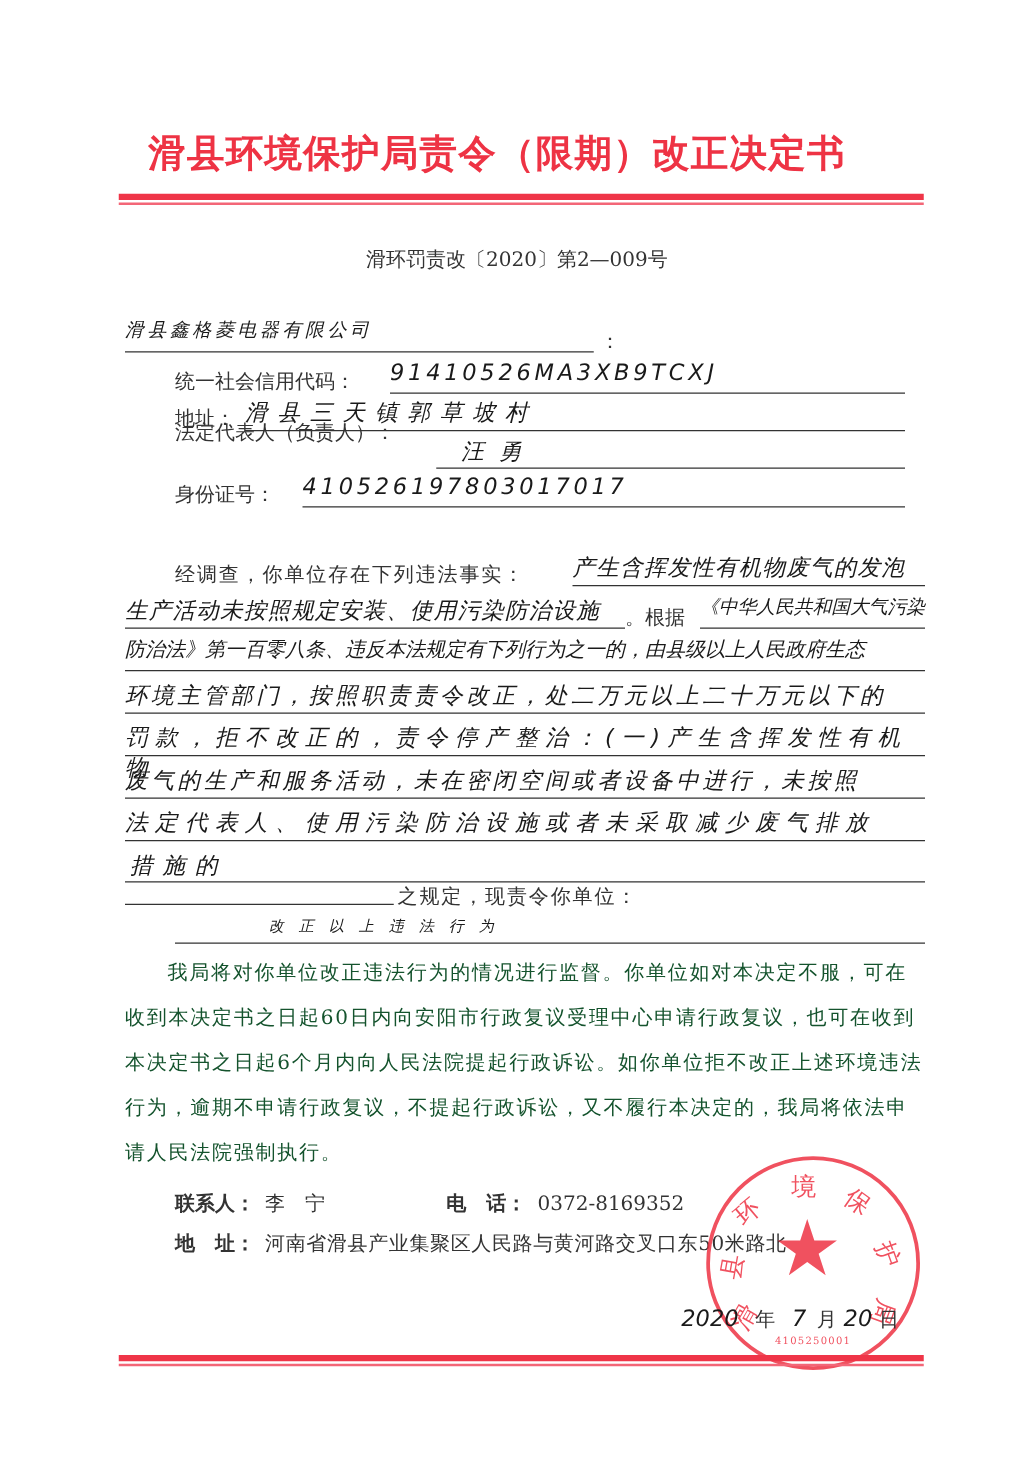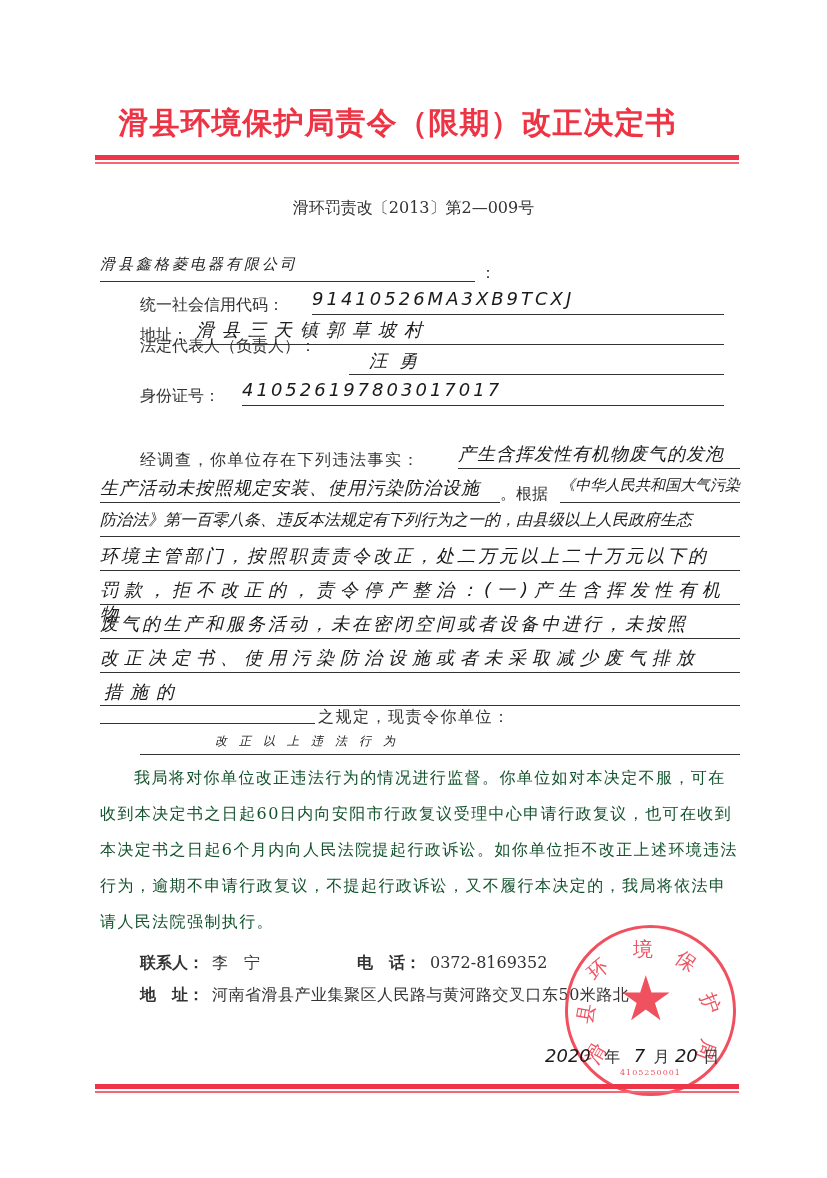--- a/index.html
+++ b/index.html
@@ -21,21 +21,21 @@
   .star { color:#ee3344; font-size:62px; position:absolute; left:50px; top:40px; line-height:1; }
   .seal-num { color:#ee3344; font-size:8px; position:absolute; left:52px; top:140px; letter-spacing:1px; }
 </style>
 </head>
 <body>
 
 <div class="abs title">滑县环境保护局责令（限期）改正决定书</div>
 <div class="abs redline" style="left:95px; top:155px; width:644px;"></div>
 <div class="abs redline2" style="left:95px; top:162px; width:644px;"></div>
 
-<div class="abs docno">滑环罚责改〔2013〕第2—009号</div>
+<div class="abs docno">滑环罚责改〔2020〕第2—009号</div>
 
 <div class="abs hand uline" style="left:100px; top:255px; width:375px; height:26px; font-size:15px;">滑县鑫格菱电器有限公司</div>
 <div class="abs label" style="left:480px; top:263px;">：</div>
 
 <div class="abs label" style="left:140px; top:295px;">统一社会信用代码：</div>
 <div class="abs hand uline" style="left:312px; top:288px; width:412px; height:26px;">91410526MA3XB9TCXJ</div>
 
 <div class="abs label" style="left:140px; top:325px;">地址：</div>
 <div class="abs hand uline" style="left:196px; top:318px; width:528px; height:26px; letter-spacing:8px;">滑县三天镇郭草坡村</div>
 
@@ -47,21 +47,21 @@
 
 <div class="abs label" style="left:140px; top:450px; letter-spacing:1.5px;">经调查，你单位存在下列违法事实：</div>
 <div class="abs hand uline" style="left:458px; top:442px; width:282px; height:26px; letter-spacing:1px;">产生含挥发性有机物废气的发泡</div>
 <div class="abs hand uline" style="left:100px; top:476px; width:400px; height:26px; letter-spacing:1px;">生产活动未按照规定安装、使用污染防治设施</div>
 <div class="abs label" style="left:500px; top:484px;">。根据</div>
 <div class="abs hand uline" style="left:560px; top:476px; width:180px; height:26px; font-size:15px; letter-spacing:0;">《中华人民共和国大气污染</div>
 <div class="abs hand uline" style="left:100px; top:510px; width:640px; height:26px; font-size:16px; letter-spacing:0;">防治法》第一百零八条、违反本法规定有下列行为之一的，由县级以上人民政府生态</div>
 <div class="abs hand uline" style="left:100px; top:544px; width:640px; height:26px; letter-spacing:3px;">环境主管部门，按照职责责令改正，处二万元以上二十万元以下的</div>
 <div class="abs hand uline" style="left:100px; top:578px; width:640px; height:26px; letter-spacing:6px;">罚款，拒不改正的，责令停产整治：(一)产生含挥发性有机物</div>
 <div class="abs hand uline" style="left:100px; top:612px; width:640px; height:26px; letter-spacing:3px;">废气的生产和服务活动，未在密闭空间或者设备中进行，未按照</div>
-<div class="abs hand uline" style="left:100px; top:646px; width:640px; height:26px; letter-spacing:6px;">改正决定书、使用污染防治设施或者未采取减少废气排放</div>
+<div class="abs hand uline" style="left:100px; top:646px; width:640px; height:26px; letter-spacing:6px;">法定代表人、使用污染防治设施或者未采取减少废气排放</div>
 <div class="abs hand uline" style="left:100px; top:680px; width:640px; height:26px; padding-left:4px; box-sizing:border-box; letter-spacing:8px;">措施的</div>
 
 <div class="abs uline" style="left:100px; top:713px; width:215px; height:10px;"></div>
 <div class="abs label" style="left:318px; top:707px; letter-spacing:1.5px;">之规定，现责令你单位：</div>
 <div class="abs hand uline" style="left:140px; top:733px; width:600px; height:22px; padding-left:75px; box-sizing:border-box; letter-spacing:12px; font-size:12px;">改正以上违法行为</div>
 
 <div class="abs body-p" style="left:100px; top:760px; width:640px; text-indent:34px; line-height:36px;">我局将对你单位改正违法行为的情况进行监督。你单位如对本决定不服，可在收到本决定书之日起60日内向安阳市行政复议受理中心申请行政复议，也可在收到本决定书之日起6个月内向人民法院提起行政诉讼。如你单位拒不改正上述环境违法行为，逾期不申请行政复议，不提起行政诉讼，又不履行本决定的，我局将依法申请人民法院强制执行。</div>
 
 <div class="abs label bold" style="left:140px; top:953px;">联系人：</div>
 <div class="abs label" style="left:212px; top:953px;">李　宁</div>

